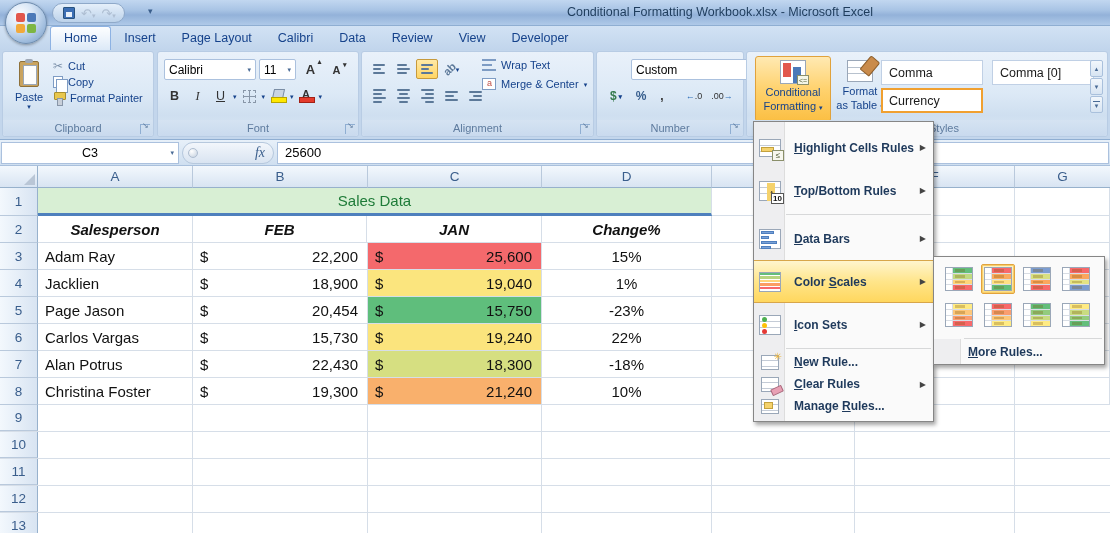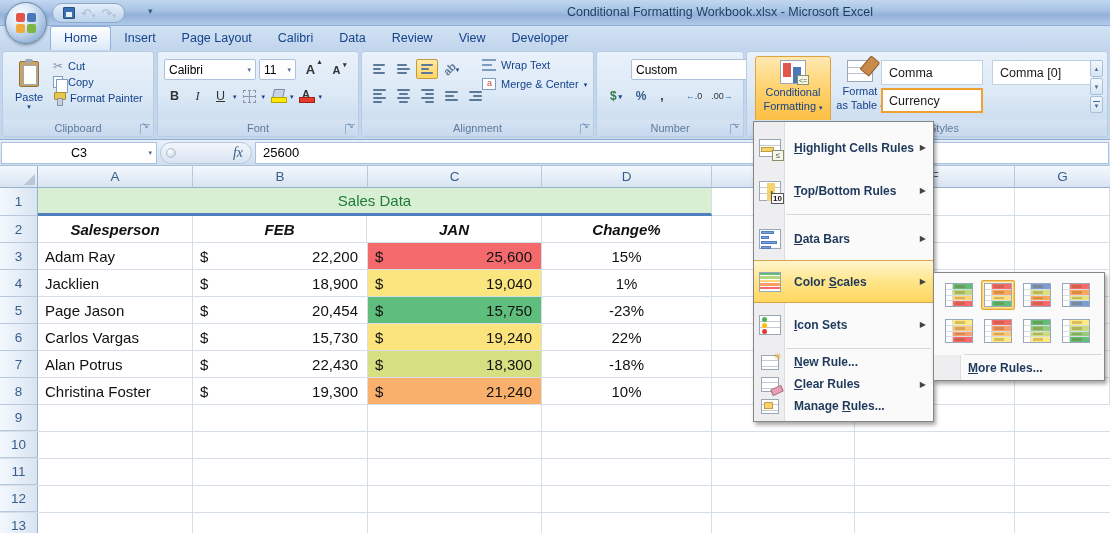--- a/index.html
+++ b/index.html
@@ -133,21 +133,21 @@
   .gallery { position:absolute; left:134px; top:8px; width:214px; display:grid; grid-template-columns:102px 102px; grid-auto-rows:25px; gap:3px 9px; }
   .gcell { background:#FFF; border:1px solid #C0D0E5; display:flex; align-items:center; padding-left:7px; font-size:12.5px; color:#1A1A1A; }
   .gcell.sel { border:2px solid #F0A030; padding-left:6px; }
   .gscroll { position:absolute; right:4px; top:8px; width:13px; height:53px; display:flex; flex-direction:column; gap:1px; }
   .gs-btn { flex:1; background:linear-gradient(#F2F7FC,#D7E4F2); border:1px solid #A9C0DC; border-radius:2px;
     font-size:6px; color:#4A6B96; display:flex; align-items:center; justify-content:center; flex-direction:column; line-height:1; }
   .gs-more i { display:block; width:7px; height:1px; background:#4A6B96; margin-bottom:1px; }
 
   
   .fbar { left:0; top:140px; width:1110px; height:26px; background:linear-gradient(#E7F0F9,#CFDFF0); border-bottom:1px solid #A9C0DC; display:flex; align-items:center; }
-  .namebox { width:156px; height:22px; margin-left:1px; background:#FFF; border:1px solid #ABC1DE; display:flex; align-items:center; position:relative; }
+  .namebox { width:178px; height:22px; margin-left:1px; background:#FFF; border:1px solid #ABC1DE; display:flex; align-items:center; position:relative; }
   .namebox .nb-text { flex:1; text-align:center; font-size:12.5px; color:#000; }
   .namebox .dd { position:absolute; right:4px; color:#4A6B96; }
   .fx-zone { width:92px; height:22px; margin-left:3px; background:linear-gradient(#F2F6FB,#D9E4F1); border:1px solid #B6C8DD; border-radius:11px; display:flex; align-items:center; position:relative; }
   .fx-dot { width:10px; height:10px; border-radius:50%; background:radial-gradient(circle at 35% 30%, #FFF, #C2CFDE); margin-left:5px; border:1px solid #AEBDD0; }
   .fx-sym { position:absolute; right:8px; font-family:"Liberation Serif",serif; font-style:italic; font-size:14px; color:#3A5E8C; }
   .fvalue { flex:1; height:22px; margin:0 1px 0 3px; background:#FFF; border:1px solid #ABC1DE; display:flex; align-items:center; padding-left:7px; font-size:13px; color:#000; }
 
   
   .sheet { left:0; top:166px; width:1110px; height:367px; background:#FFF; }
   .colhdrs { display:flex; height:22px; }
@@ -205,21 +205,21 @@
   .is-ico { width:22px; height:20px; }
   .is-ico i { position:absolute; left:2px; width:5px; height:5px; border-radius:50%; }
   .nr-ico { width:18px; height:15px; }
   .nr-star { position:absolute; right:-4px; top:-5px; color:#E8B23C; font-size:10px; }
   .cr-ico { width:18px; height:15px; }
   .cr-eraser { position:absolute; right:-5px; bottom:-3px; width:12px; height:7px; background:#E8A0B4; border:1px solid #A86478; transform:rotate(-25deg); border-radius:1px; }
   .mr-ico { width:18px; height:15px; }
   .mr-ico::after { content:""; position:absolute; left:2px; top:2px; width:7px; height:5px; background:#F5D26C; border:1px solid #C3A13E; }
 
   
-  .cfsub { left:933px; top:272px; width:172px; background:#FAFAFA; border:1px solid #868686;
+  .cfsub { left:933px; top:256px; width:172px; background:#FAFAFA; border:1px solid #868686;
     box-shadow:2px 3px 4px rgba(0,0,0,.35); z-index:55; }
   .thumbs { display:grid; grid-template-columns:repeat(4,34px); gap:6px 5px; padding:7px 8px 8px 8px; }
   .thumb { width:34px; height:30px; padding:2px; border:1px solid transparent; border-radius:2px; }
   .thumb.sel { background:linear-gradient(#FFF2C5,#FFDF7E); border:1px solid #E2A33D; box-shadow:0 0 0 1px #F7CE6B inset; }
   .tgrid { width:100%; height:100%; background:#FFF; border:1px solid #9AA7B8; display:flex; flex-direction:column; }
   .trow { flex:1; display:flex; border-bottom:1px solid #D8DDE4; }
   .trow:last-child { border-bottom:none; }
   .tl { width:7px; border-right:1px solid #D8DDE4; background:#FFF; }
   .tc { flex:1; position:relative; }
   .tc::after { content:""; position:absolute; left:2px; top:1px; right:7px; bottom:1px; background:rgba(120,80,0,.28); }

